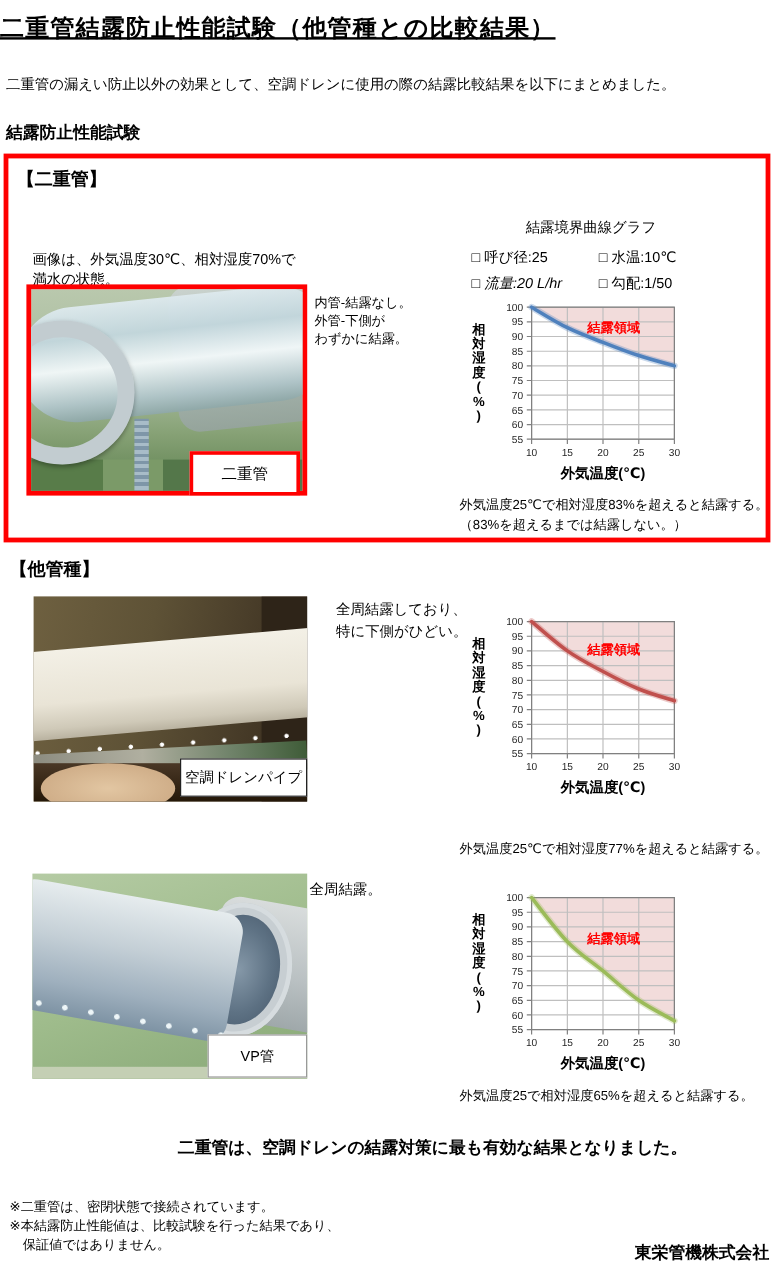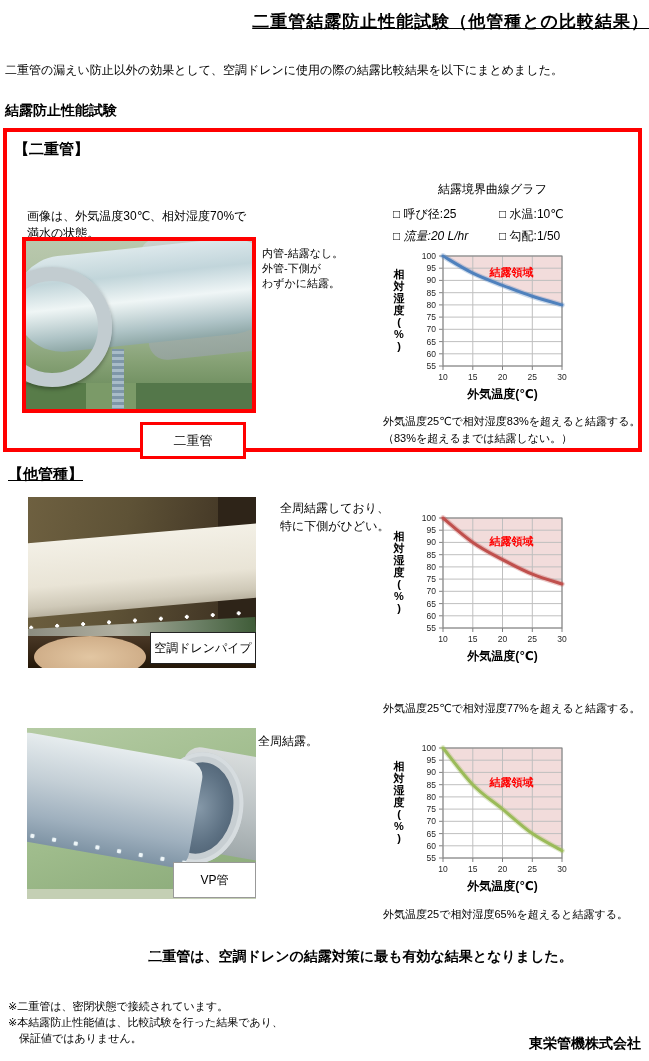--- a/index.html
+++ b/index.html
@@ -1,35 +1,35 @@
 <!DOCTYPE html>
 <html><head>
 <meta charset="utf-8">
 <style>
   html,body{margin:0;padding:0;background:#fff;}
   #page{
     position:relative;width:649px;height:1061px;background:#fff;overflow:hidden;
     font-family:"Liberation Sans","DejaVu Sans",sans-serif;color:#000;
   }
   .abs{position:absolute;}
-  .doc-title{top:10px;left:0;width:100%;text-align:right;font-size:17px;font-weight:bold;text-decoration:underline;letter-spacing:1px;}
+  .doc-title{top:10px;left:0;width:100%;text-align:left;font-size:20px;font-weight:bold;text-decoration:underline;letter-spacing:1px;}
   .intro{left:5px;top:62px;font-size:12px;}
   .sec-head{left:5px;top:102px;font-size:14px;font-weight:bold;}
   .red-box{left:3px;top:128px;width:639px;height:324px;border:4px solid #FF0000;box-sizing:border-box;background:transparent;}
   .sub-head{font-size:15px;font-weight:bold;}
   .caption{left:27px;top:180px;font-size:12px;line-height:17px;margin-top:28px;}
   .photo{box-sizing:border-box;overflow:hidden;}
   .photo1{left:22px;top:237px;width:234px;height:176px;border:4px solid #FF0000;
     background:linear-gradient(180deg,#b9c8ad 0%,#a4b999 50%,#86a175 72%,#5e8150 100%);}
   .photo2{left:28px;top:497px;width:228px;height:171px;
     background:linear-gradient(100deg,#6e6040 0%,#5e5236 40%,#4a3e2a 70%,#35291b 100%);}
   .photo3{left:27px;top:728px;width:229px;height:171px;
     background:linear-gradient(160deg,#b5cba4 0%,#9fbc8c 50%,#88a877 100%);}
   .plabel{box-sizing:border-box;background:#fff;display:flex;align-items:center;justify-content:center;}
-  .plabel-niju{left:140px;top:376px;width:106px;height:37px;border:3px solid #FF0000;font-size:13px;margin-top:46px;}
+  .plabel-niju{left:158px;top:376px;width:92px;height:37px;border:3px solid #FF0000;font-size:13px;}
   .plabel-drain{left:150px;top:632px;width:106px;height:32px;border:1px solid #222;font-size:12px;}
   .plabel-vp{left:173px;top:862px;width:83px;height:36px;border:1px solid #999;font-size:12px;}
   .anno1{left:262px;top:246px;font-size:11px;line-height:15px;}
   .anno2{left:280px;top:499px;font-size:12px;line-height:18px;}
   .anno3{left:258px;top:733px;font-size:12px;}
   .gtitle{left:390px;top:181px;width:205px;text-align:center;font-size:12px;}
   .cond{font-size:12px;white-space:nowrap;}
   .chart{width:215px;height:158px;}
   .note{font-size:11px;line-height:17px;}
   .conclusion{top:948px;left:0;width:100%;text-align:center;font-size:14px;font-weight:bold;padding-left:36px;}
@@ -170,21 +170,21 @@
       <text x="14" y="90" text-anchor="middle" font-size="11" font-weight="bold" fill="#000">%</text>
       <text x="14" y="102" text-anchor="middle" font-size="11" font-weight="bold" fill="#000">)</text>
       <text x="117.5" y="150" text-anchor="middle" font-size="12" font-weight="bold" fill="#000">外気温度(℃)</text>
     </svg>
 
   <div class="abs note" style="left:383px;top:413px;">
     <div>外気温度25℃で相対湿度83%を超えると結露する。</div>
     <div>（83%を超えるまでは結露しない。）</div>
   </div>
 
-  <div class="abs sub-head" style="left:8px;top:465px;text-decoration:underline;">【他管種】</div>
+  <div class="abs sub-head" style="left:8px;top:465px;">【他管種】</div>
 
   <div class="abs photo photo2">
     <div class="p2-panel"></div>
     <div class="p2-pipe"></div>
     <div class="p2-drops"></div>
     <div class="p2-mirror"></div>
     <div class="p2-counter"></div>
     <div class="p2-sink"></div>
   </div>
   <div class="abs plabel plabel-drain">

